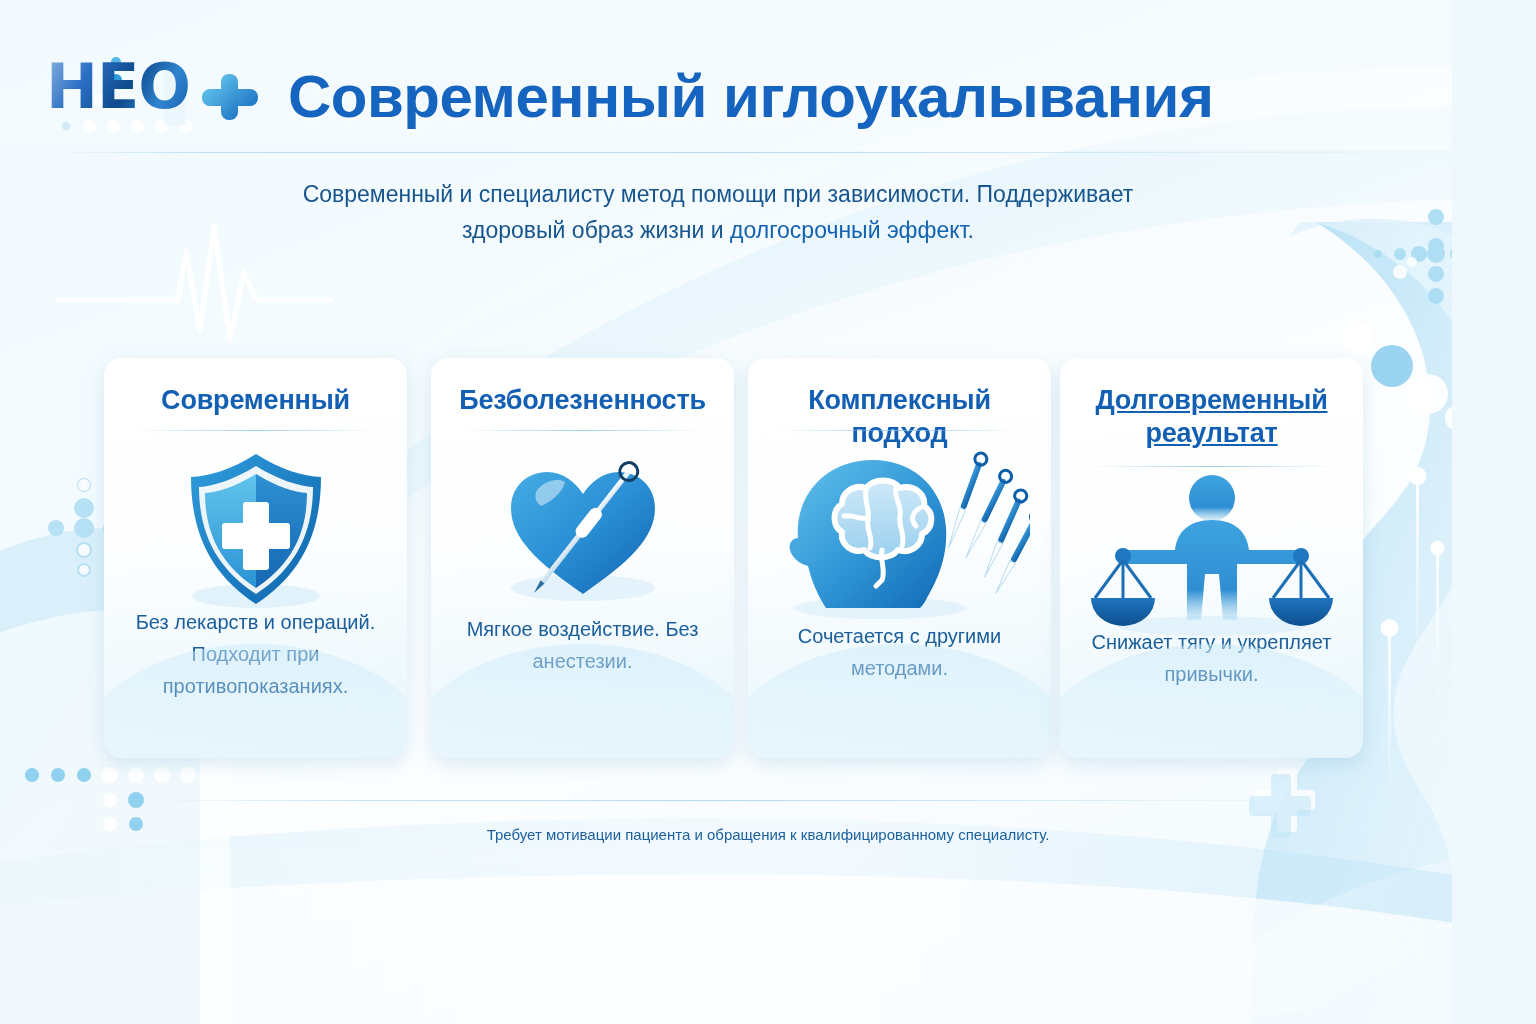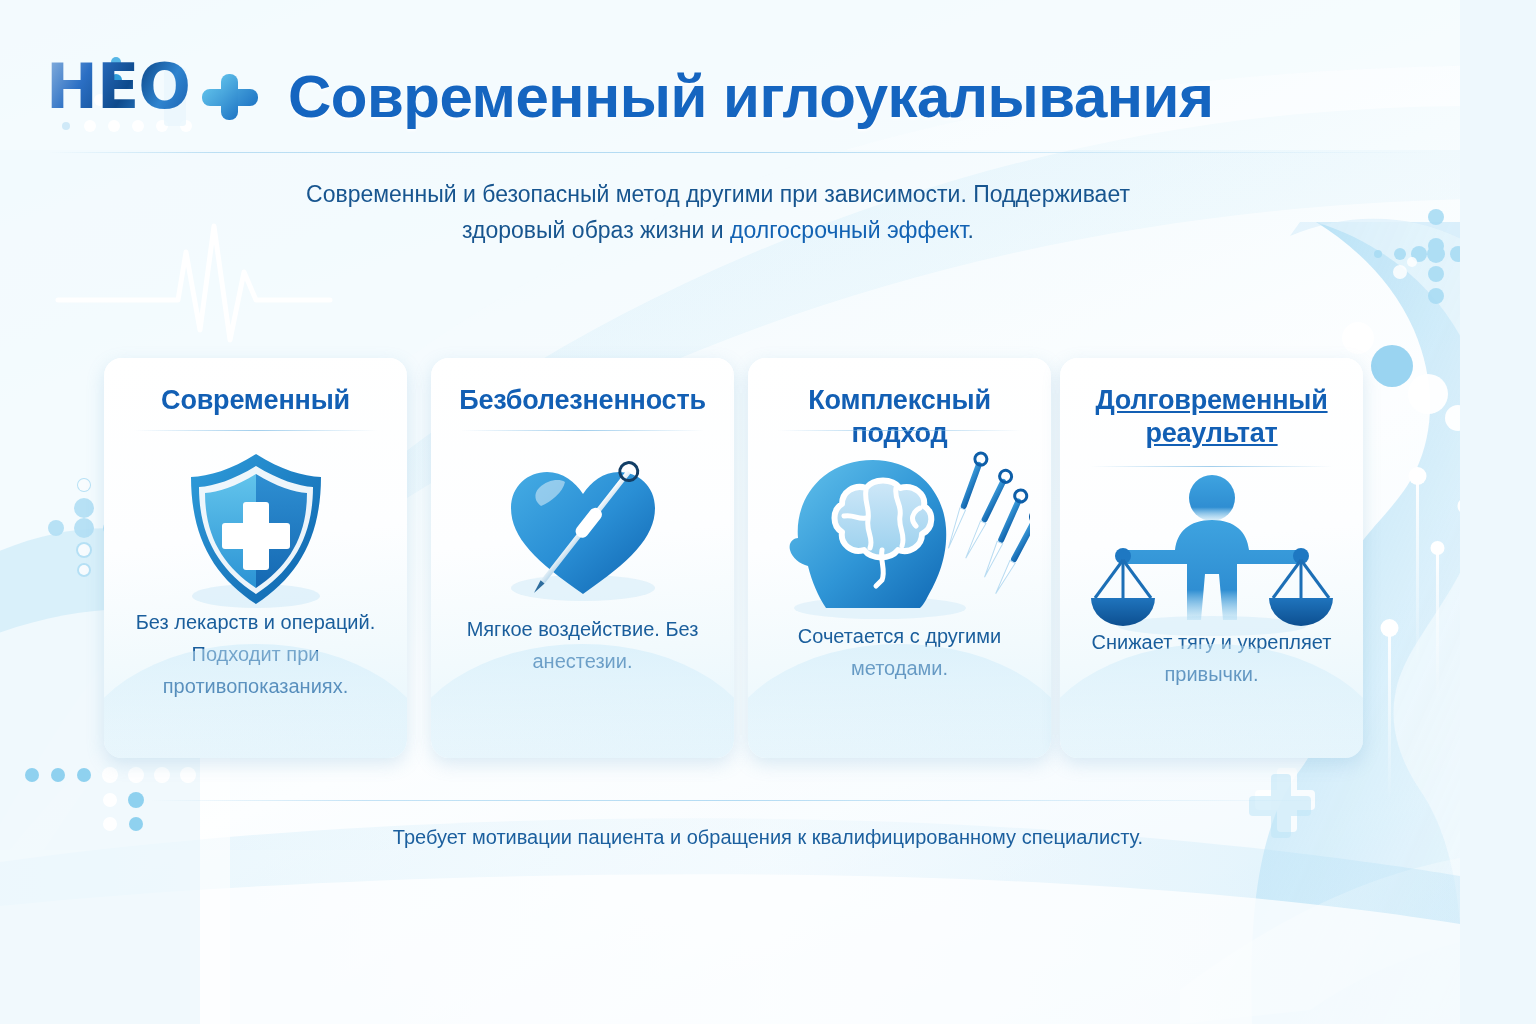--- a/index.html
+++ b/index.html
@@ -3,21 +3,21 @@
 <meta charset="utf-8">
 <title>Преимущества иглоукалывания</title>
 <style>
   html,body{margin:0;padding:0;}
   body{
     width:1536px;height:1024px;overflow:hidden;
     font-family:"Liberation Sans","DejaVu Sans",sans-serif;
     background:#eef8fd;
   }
   #stage{position:relative;width:1452px;height:1024px;overflow:hidden;
-         background:linear-gradient(160deg,#dff1fb 0%,#eaf7fd 18%,#f6fcfe 42%,#ffffff 58%,#f2fafe 74%,#d9eefb 100%);padding-left:8px;}
+         background:linear-gradient(160deg,#dff1fb 0%,#eaf7fd 18%,#f6fcfe 42%,#ffffff 58%,#f2fafe 74%,#d9eefb 100%);}
 
   
   .bg{position:absolute;inset:0;pointer-events:none;}
   .bgsvg{position:absolute;left:0;top:0;width:1536px;height:1024px;}
 
   
   .hdr-rule{position:absolute;left:48px;top:152px;width:1390px;height:1px;
     background:linear-gradient(90deg,rgba(255,255,255,0) 0%,rgba(140,200,235,.55) 12%,rgba(150,205,238,.7) 50%,rgba(255,255,255,0) 100%);}
   .foot-rule{position:absolute;left:150px;top:800px;width:1180px;height:1px;
     background:linear-gradient(90deg,rgba(255,255,255,0) 0%,rgba(150,205,238,.55) 18%,rgba(150,205,238,.7) 50%,rgba(255,255,255,0) 100%);}
@@ -36,21 +36,21 @@
 
   
   .title{position:absolute;left:288px;top:57px;width:1000px;height:80px;
     font-size:60px;line-height:80px;font-weight:700;color:#1565c0;
     letter-spacing:-.5px;white-space:nowrap;
     text-shadow:0 2px 3px rgba(255,255,255,.9);}
   .subtitle{position:absolute;left:268px;top:176px;width:900px;
     text-align:center;font-size:23px;line-height:36px;color:#17558f;}
   .subtitle b{font-weight:400;color:#1262b3;}
   .footnote{position:absolute;left:268px;top:826px;width:1000px;text-align:center;
-    font-size:20px;color:#1b5f9e;}
+    font-size:15px;color:#1b5f9e;}
 
   
   .cards{position:absolute;left:104px;top:358px;width:1262px;height:400px;}
   .card{position:absolute;top:0;width:303px;height:400px;border-radius:18px;
     background:linear-gradient(175deg,#ffffff 0%,#fdfeff 45%,#f2fafd 72%,#e6f5fc 100%);
     box-shadow:0 6px 18px rgba(100,165,205,.22),0 1px 0 rgba(255,255,255,.9) inset;
     overflow:hidden;}
   .card::after{content:"";position:absolute;left:-10%;bottom:-6px;width:120%;height:120px;
     border-radius:50% 50% 0 0 / 100% 100% 0 0;
     background:linear-gradient(180deg,rgba(205,235,250,.55),rgba(235,248,253,0));}
@@ -228,21 +228,21 @@
     <div class="logo-plus">
       <i class="h"></i>
         <i class="v"></i>
     </div>
   </div>
 
   <div class="title">Современный иглоукалывания</div>
   <div class="hdr-rule"></div>
 
   <div class="subtitle">
-    <span>Современный и безопасный метод другими при зависимости. Поддерживает здоровый образ жизни и </span><b>долгосрочный эффект</b><span>.</span>
+    <span>Современный и специалисту метод помощи при зависимости. Поддерживает здоровый образ жизни и </span><b>долгосрочный эффект</b><span>.</span>
   </div>
 
   <div class="cards">
 
     <div class="card c1">
       <div class="card-title">Современный</div>
       <div class="card-rule r1"></div>
       <div class="card-icon">
         <svg width="150" height="170" viewBox="0 0 150 170">
           <defs>

